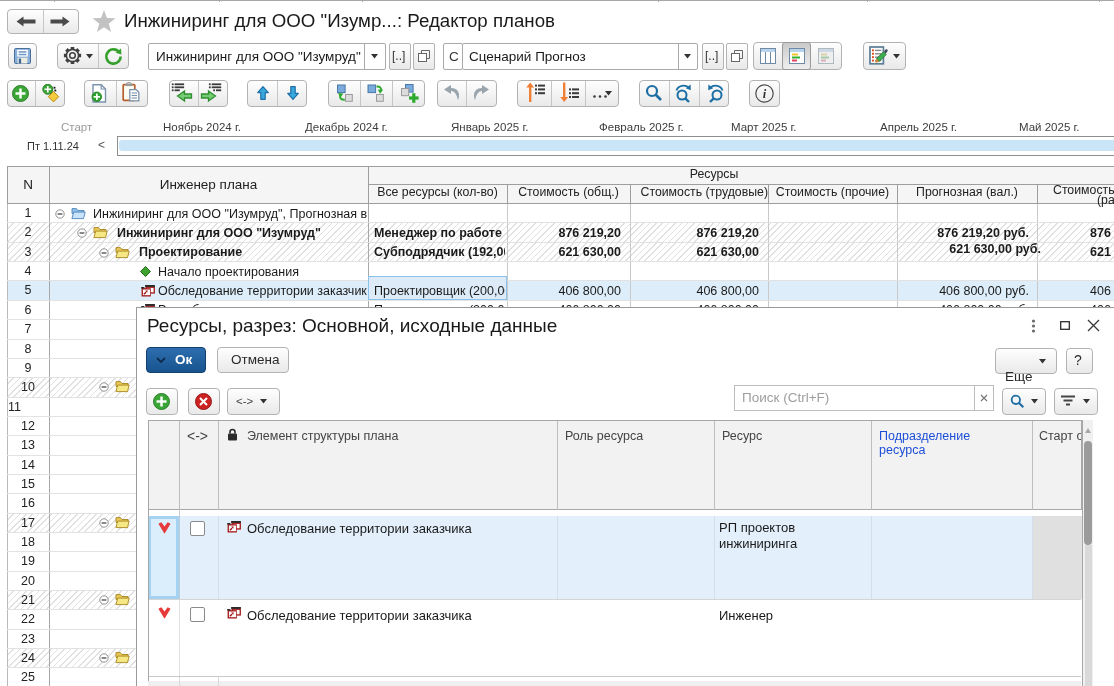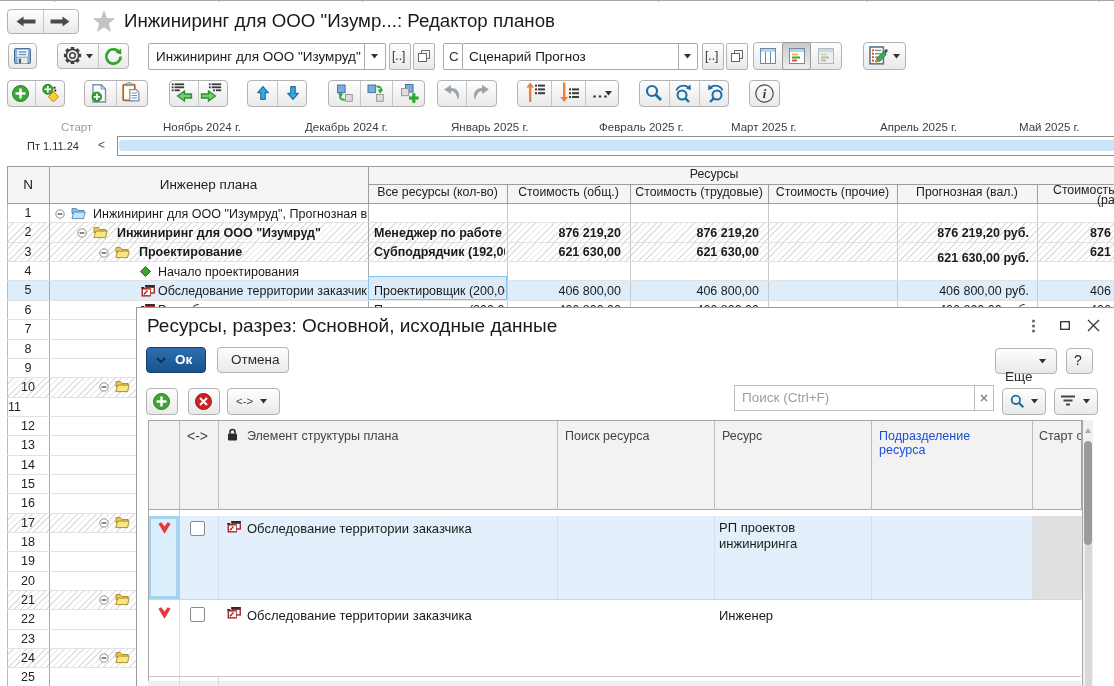--- a/index.html
+++ b/index.html
@@ -324,21 +324,21 @@
 <div class="abs" style="left:768px;top:184px;width:1px;height:20px;background:#9e9e9e;"></div>
 <div class="abs" style="left:897px;top:184px;width:1px;height:20px;background:#9e9e9e;"></div>
 <div class="abs" style="left:1037px;top:184px;width:1px;height:20px;background:#9e9e9e;"></div>
 <div class="abs" style="left:369px;top:183.5px;width:745px;height:1px;background:#9e9e9e;"></div>
 
 <div class="txt" style="left:7.5px;top:176.5px;width:41px;text-align:center;font-size:13.5px;color:#222;">N</div>
 <div class="txt" style="left:48.5px;top:176.5px;width:320px;text-align:center;font-size:13.5px;color:#222;">Инженер плана</div>
 <div class="txt" style="left:368px;top:167px;width:692px;text-align:center;font-size:12.3px;color:#222;">Ресурсы</div>
 <div class="txt" style="left:368px;top:185px;width:139px;text-align:center;font-size:12.3px;color:#222;">Все ресурсы (кол-во)</div>
 <div class="txt" style="left:507px;top:185px;width:123px;text-align:center;font-size:12.3px;color:#222;">Стоимость (общ.)</div>
-<div class="txt" style="left:630px;top:185px;width:138px;text-align:center;font-size:12.3px;color:#222;">Стоимость (трудовые)</div>
+<div class="txt" style="left:630px;top:185px;width:138px;text-align:right;font-size:12.3px;color:#222;">Стоимость (трудовые)</div>
 <div class="txt" style="left:768px;top:185px;width:129px;text-align:center;font-size:12.3px;color:#222;">Стоимость (прочие)</div>
 <div class="txt" style="left:897px;top:185px;width:140px;text-align:center;font-size:12.3px;color:#222;">Прогнозная (вал.)</div>
 <div class="txt" style="left:1053px;top:182.5px;font-size:12.3px;color:#222;">Стоимость</div>
 <div class="txt" style="left:1097px;top:192.5px;font-size:12.3px;color:#222;">(ра</div>
 
 <div class="abs hatch" style="left:8px;top:223.4px;width:1106px;height:18.8px;"></div>
 <div class="abs hatch" style="left:8px;top:242.7px;width:1106px;height:18.8px;"></div>
 <div class="abs hatch" style="left:8px;top:378.2px;width:128px;height:18.8px;"></div>
 <div class="abs hatch" style="left:8px;top:513.6px;width:128px;height:18.8px;"></div>
 <div class="abs hatch" style="left:8px;top:591px;width:128px;height:18.8px;"></div>
@@ -443,21 +443,21 @@
           <line x1="2.6" y1="5" x2="7.4" y2="5" stroke="#3a3a3a" stroke-width="1.2"></line>
         </svg>
 <svg class="ico" style="left:115px;top:245.6px;" width="15" height="13" viewBox="0 0 15 13">
           <path d="M1 1.6 h4.4 l1.6 1.9 H13 v3 H1 Z" fill="#e8c959" stroke="#a8841f" stroke-width="0.9"></path>
           <path d="M0.9 11.6 L2.7 5.1 H14.2 L12.5 11.6 Z" fill="#f6e785" stroke="#a8841f" stroke-width="0.9"></path>
         </svg>
 <div class="txt" style="left:139px;top:245.2px;font-size:12.5px;font-weight:bold;color:#1a1a1a;">Проектирование</div>
 <div class="txt" style="left:374px;top:245.2px;width:131px;overflow:hidden;font-size:12.5px;font-weight:bold;color:#1a1a1a;">Субподрядчик (192,00</div>
 <div class="num" style="left:507px;top:245.2px;width:114px;font-weight:bold;">621 630,00</div>
 <div class="num" style="left:630px;top:245.2px;width:129px;font-weight:bold;">621 630,00</div>
-<div class="num" style="left:897px;top:251px;width:132px;font-weight:bold;">621 630,00 руб.</div>
+<div class="num" style="left:897px;top:242px;width:132px;font-weight:bold;padding-left:12px;">621 630,00 руб.</div>
 <div class="txt" style="left:1090px;top:245.2px;font-size:12.5px;font-weight:bold;color:#1a1a1a;">621 630,00</div>
 
 <svg class="ico" style="left:140px;top:265.5px;" width="11" height="11" viewBox="0 0 11 11">
           <path d="M5.5 0.5 L10.5 5.5 L5.5 10.5 L0.5 5.5 Z" fill="#3da22e" stroke="#256e1b"></path>
         </svg>
 <div class="txt" style="left:158px;top:264.6px;font-size:12.5px;color:#1a1a1a;">Начало проектирования</div>
 
 <svg class="ico" style="left:141px;top:284.5px;" width="14" height="12" viewBox="0 0 14 12">
           <rect x="4.5" y="1.6" width="9.4" height="7.0" fill="#a31515"></rect>
           <rect x="5.8" y="2.9" width="6.8" height="4.4" fill="#fff"></rect>
@@ -604,21 +604,21 @@
 <div class="abs" style="left:557px;top:421px;width:1px;height:89px;background:#bdbdbd;"></div>
 <div class="abs" style="left:714px;top:421px;width:1px;height:89px;background:#bdbdbd;"></div>
 <div class="abs" style="left:871.3px;top:421px;width:1px;height:89px;background:#bdbdbd;"></div>
 <div class="abs" style="left:1031.5px;top:421px;width:1px;height:89px;background:#bdbdbd;"></div>
 <div class="txt" style="left:187px;top:427.5px;font-size:14px;color:#444;">&lt;-&gt;</div>
 <svg class="ico" style="left:227px;top:428px;" width="11" height="13" viewBox="0 0 11 13">
         <rect x="1" y="5.5" width="9" height="7" rx="1" fill="#2b2b2b"></rect>
         <path d="M3 5.5 V4 a2.5 2.5 0 0 1 5 0 V5.5" fill="none" stroke="#2b2b2b" stroke-width="1.6"></path>
       </svg>
 <div class="txt" style="left:247px;top:429px;font-size:12.5px;color:#444;">Элемент структуры плана</div>
-<div class="txt" style="left:565px;top:429px;font-size:12.5px;color:#444;">Поиск ресурса</div>
+<div class="txt" style="left:565px;top:429px;font-size:12.5px;color:#444;">Роль ресурса</div>
 <div class="txt" style="left:722px;top:429px;font-size:12.5px;color:#444;">Ресурс</div>
 <div class="txt" style="left:879px;top:429px;font-size:12.5px;color:#1d4ed8;">Подразделение<br>ресурса</div>
 <div class="txt" style="left:1039px;top:429px;width:42px;overflow:hidden;font-size:12.5px;color:#444;">Старт ог</div>
 
 <div class="abs" style="left:148px;top:516px;width:933px;height:83px;background:#e3f0fb;"></div>
 <div class="abs" style="left:1032px;top:516px;width:49.5px;height:83px;background:#e0e0e0;"></div>
 <div class="abs" style="left:148px;top:516px;width:31px;height:83px;background:#daeefc;border:3px solid #a5d2f1;box-sizing:border-box;"></div>
 <svg class="ico" style="left:157.5px;top:521.5px;" width="13" height="12" viewBox="0 0 12 11">
         <path d="M0.4 1.6 L3.1 0.3 L6 4 L8.9 0.3 L11.6 1.6 L6 10.8 Z" fill="#e63939"></path>
       </svg>

